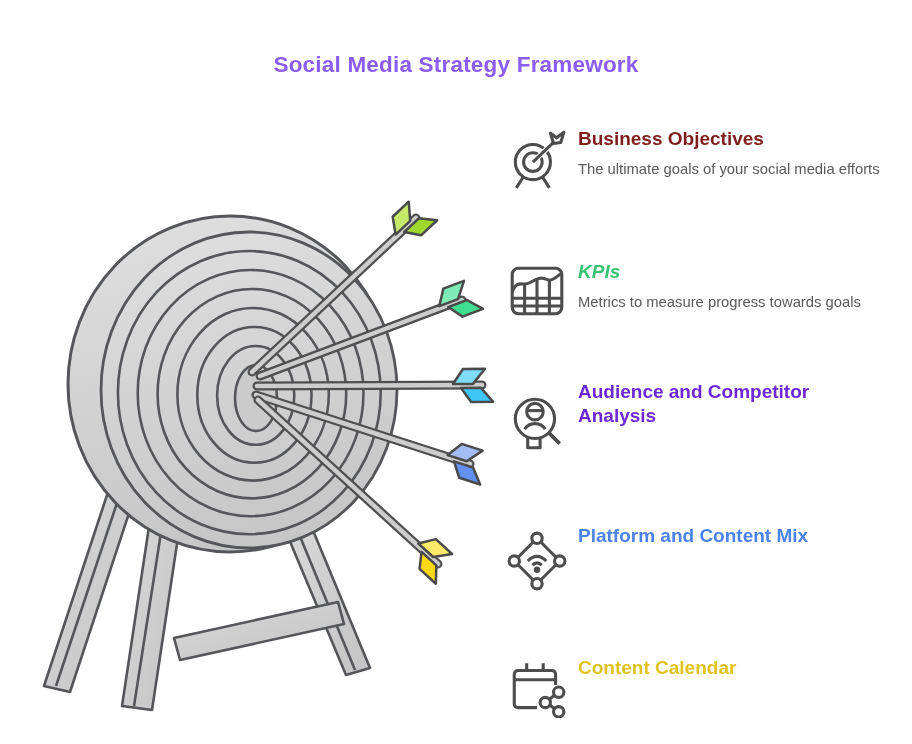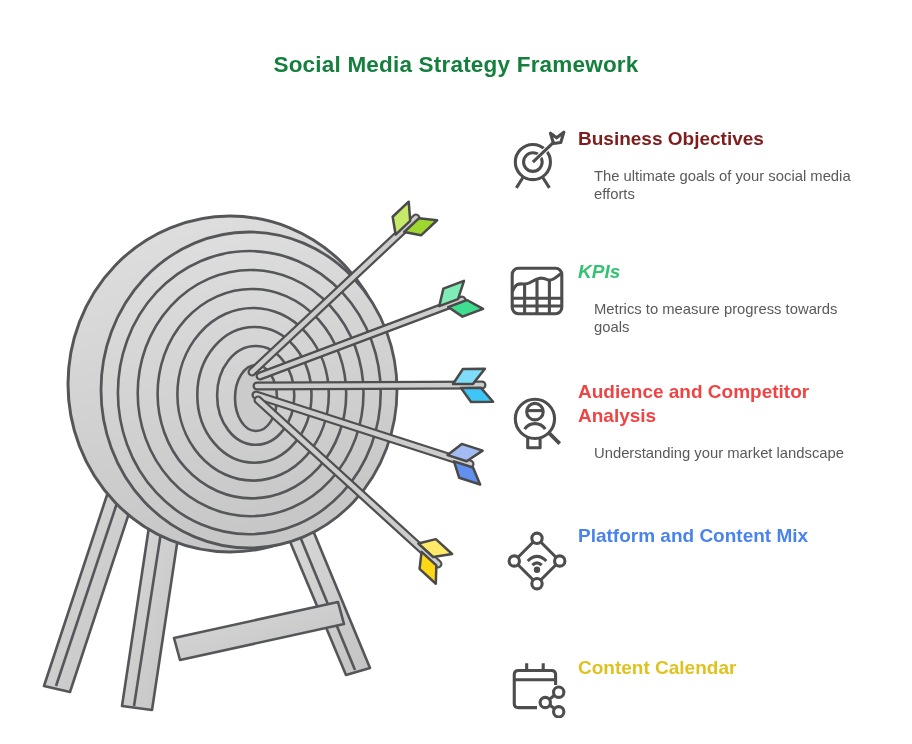--- a/index.html
+++ b/index.html
@@ -2,31 +2,31 @@
 <html><head>
 <meta charset="utf-8">
 <style>
   html,body{margin:0;padding:0;}
   body{
     width:912px;height:744px;position:relative;background:#ffffff;
     font-family:"Liberation Sans", sans-serif;overflow:hidden;
   }
   .page-title{
     position:absolute;left:0;top:52px;width:912px;text-align:center;
-    font-size:22.5px;font-weight:700;color:#15803d;letter-spacing:.2px;
+    font-size:22.5px;font-weight:700;color:#8b5cf6;letter-spacing:.2px;
   }
   .illustration{position:absolute;left:0;top:160px;width:500px;height:584px;}
   .row{position:absolute;left:506px;width:392px;}
   .row .icon{position:absolute;left:0;width:62px;height:62px;}
   .row .txt{position:absolute;left:72px;width:312px;}
   .row h2{
     margin:0 0 9px 0;font-size:19px;font-weight:700;line-height:24px;
   }
   .row p{
-    margin:16px;font-size:14.8px;font-weight:400;color:#595959;line-height:18px;
+    margin:0;font-size:14.8px;font-weight:400;color:#595959;line-height:18px;
   }
   .r1{top:127px}.r2{top:260px}.r3{top:380px}.r4{top:524px}.r5{top:656px}
   .r1 .icon{top:2px}.r2 .icon{top:0px}.r3 .icon{top:12px}.r4 .icon{top:6px}.r5 .icon{top:0px}
   .ic{stroke:#4d4d4d;stroke-width:3;fill:none;stroke-linejoin:round;}
 </style>
 </head>
 <body>
 
 <div class="page-title">Social Media Strategy Framework</div>
 
@@ -156,22 +156,21 @@
     <g class="ic">
       <path d="M21,43 L21,54 L33,54 L33,43"></path>
       <circle cx="28" cy="26" r="19" fill="#ffffff"></circle>
       <circle cx="28" cy="19" r="8"></circle>
       <line x1="20.5" y1="18" x2="35.5" y2="18"></line>
       <path d="M18,36 A 12 12 0 0 1 38,36"></path>
       <line x1="42" y1="40" x2="52" y2="50" stroke-width="3.6"></line>
     </g>
   </svg>
   <div class="txt">
-    <h2 style="color: #ef4444;">Audience and Competitor Analysis</h2>
-    <p>Understanding your market landscape</p>
+    <h2 style="color: #6d28d9;">Audience and Competitor Analysis</h2>
   </div>
 </div>
 
 <div class="row r4">
   <svg class="icon" viewBox="0 0 60 60">
     <g class="ic">
       <polygon points="30,8 52,30 30,52 8,30"></polygon>
       <circle cx="30" cy="8" r="5" fill="#ffffff"></circle>
       <circle cx="52" cy="30" r="5" fill="#ffffff"></circle>
       <circle cx="30" cy="52" r="5" fill="#ffffff"></circle>

